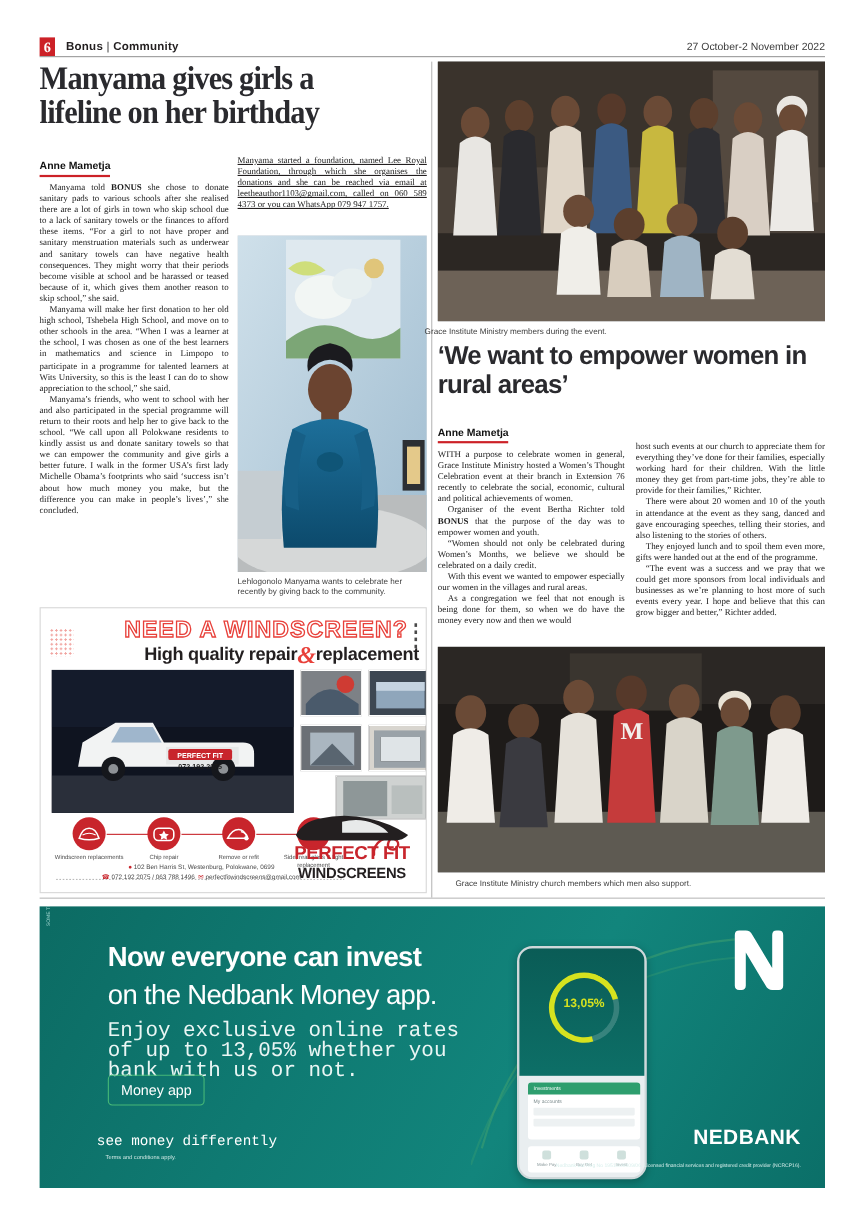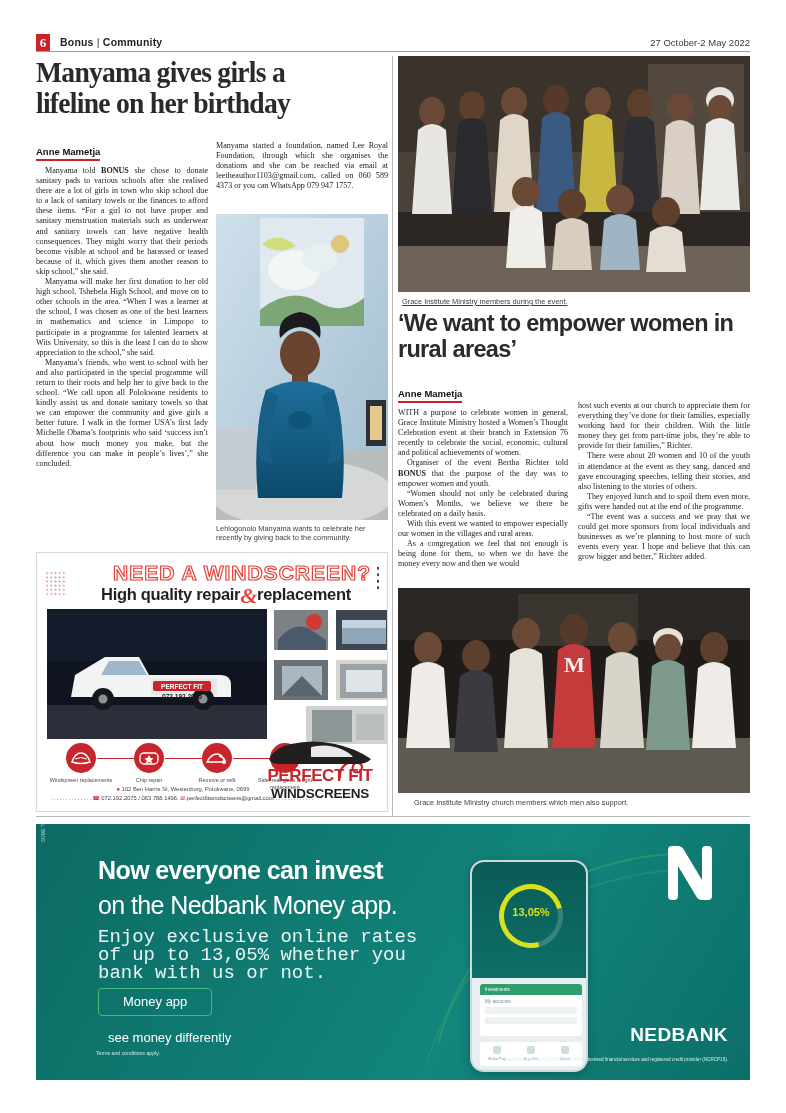--- a/index.html
+++ b/index.html
@@ -56,40 +56,40 @@
   .headline-1 {
     position:absolute; left:36px; top:56px; width:320px;
     font-family:"Liberation Serif", serif;
     font-weight:bold; font-size:30px; line-height:31px;
     letter-spacing:-0.8px; color:#2a2a2e;
     transform: scaleX(0.92); transform-origin: left top;
   }
 
   
   .a1-col1 { position:absolute; left:36px; top:141px; width:172px; }
-  .a1-col2 { position:absolute; left:216px; top:141px; width:172px; }
+  .a1-col2 { position:absolute; left:216px; top:141px; width:172px;text-decoration:underline; }
 
   
   .portrait {
     position:absolute; left:216px; top:214px; width:172px; height:306px;
     overflow:hidden; background:#cfd8de;
   }
   .portrait-cap { position:absolute; left:216px; top:524px; width:172px; }
 
   
   .vrule-main {
     position:absolute; left:392px; top:56px; width:1px; height:760px; background:#b9b9b9;
   }
 
   
   .photo-group1 {
     position:absolute; left:398px; top:56px; width:352px; height:236px;
     overflow:hidden; background:#2a2522;
   }
-  .cap-group1 { position:absolute; left:402px; top:297px; width:352px;text-decoration:underline; }
+  .cap-group1 { position:absolute; left:386px; top:297px; width:352px; }
 
   
   .headline-2 {
     position:absolute; left:398px; top:310px; width:352px;
     font-family:"Liberation Sans", sans-serif;
     font-weight:bold; font-size:23.5px; line-height:26px;
     letter-spacing:-0.7px; color:#2a2a2e;
   }
 
   .a2-col1 { position:absolute; left:398px; top:383px; width:170px; }
@@ -114,21 +114,21 @@
     position:absolute; left:60px; top:8px; width:290px;
     font-family:"Liberation Sans", sans-serif;
     font-weight:bold; font-size:21px; letter-spacing:1px;
     color:#ffffff;
     -webkit-text-stroke:1.2px #e8403a;
     text-align:center;
   }
   .ws-sub {
     position:absolute; left:34px; top:30px; width:310px;
     font-family:"Liberation Sans", sans-serif;
-    font-weight:bold; font-size:16.5px; color:#231f20; text-align:center;
+    font-weight:bold; font-size:16.5px; color:#231f20; text-align:right;
     letter-spacing:-0.3px;
   }
   .ws-amp {
     color:#e8403a; font-family:"Liberation Serif", serif; font-style:italic;
     font-size:22px; font-weight:bold; vertical-align:-3px;
   }
   .ws-dots-left {
     position:absolute; left:8px; top:18px; width:22px; height:26px;
     background-image: radial-gradient(#f0a19d 34%, transparent 36%);
     background-size:4.2px 4.2px;
@@ -206,28 +206,28 @@
     position:absolute; left:62px; top:67px;
     font-family:"Liberation Sans", sans-serif; font-weight:normal;
     font-size:25px; color:#ffffff; letter-spacing:-0.6px;
   }
   .ned-sub {
     position:absolute; left:62px; top:104px; width:330px;
     font-family:Liberation Mono, monospace; font-size:19px;
     line-height:18px; color:#eaf6f4;
   }
   .ned-btn {
-    position:absolute; left:62px; top:164px;
+    position:absolute; left:62px; top:153px;
     border:1.6px solid #46b877; border-radius:4px;
-    padding:5px 24px 6px;
+    padding:5px 11px 6px;
     font-family:"Liberation Sans", sans-serif; font-size:13px; color:#ffffff;
   }
   .ned-tag {
-    position:absolute; left:72px; top:206px;
-    font-family:Liberation Sans, sans-serif; font-size:13px; color:#ffffff;
+    position:absolute; left:52px; top:206px;
+    font-family:Liberation Mono, monospace; font-size:13px; color:#ffffff;
   }
   .ned-terms {
     position:absolute; left:60px; top:226px;
     font-family:"Liberation Sans", sans-serif; font-size:5.2px; color:#cfe8e4;
   }
   .ned-logo-word {
     position:absolute; right:22px; bottom:34px;
     font-family:"Liberation Sans", sans-serif; font-weight:bold;
     font-size:19px; color:#ffffff; letter-spacing:0.4px;
   }
@@ -293,21 +293,21 @@
 
 <div class="page">
 
   <div class="masthead">
     <div class="page-num">6</div>
     <div class="section-label">
       <b>Bonus</b>
       <span>|</span>
       <b>Community</b>
     </div>
-    <div class="issue-date">27 October-2 May 2022</div>
+    <div class="issue-date">27 October-2 November 2022</div>
   </div>
   <div class="masthead-rule"></div>
 
   <div class="headline-1">Manyama gives girls a lifeline on her birthday</div>
 
   <div class="a1-col1">
     <div class="byline">Anne Mametja</div>
     <div class="bodytext">
         <p>Manyama told <b>BONUS</b> she chose to donate sanitary pads to various schools after she realised there are a lot of girls in town who skip school due to a lack of sanitary towels or the finances to afford these items. “For a girl to not have proper and sanitary menstruation materials such as underwear and sanitary towels can have negative health consequences. They might worry that their periods become visible at school and be harassed or teased because of it, which gives them another reason to skip school,” she said.</p>
         <p>Manyama will make her first donation to her old high school, Tshebela High School, and move on to other schools in the area. “When I was a learner at the school, I was chosen as one of the best learners in mathematics and science in Limpopo to participate in a programme for talented learners at Wits University, so this is the least I can do to show appreciation to the school,” she said.</p>
@@ -425,21 +425,21 @@
   </div>
   <div class="cap-group1 caption">Grace Institute Ministry members during the event.</div>
 
   <div class="headline-2">‘We want to empower women in rural areas’</div>
 
   <div class="a2-col1">
     <div class="byline">Anne Mametja</div>
     <div class="bodytext">
         <p class="first">WITH a purpose to celebrate women in general, Grace Institute Ministry hosted a Women’s Thought Celebration event at their branch in Extension 76 recently to celebrate the social, economic, cultural and political achievements of women.</p>
         <p>Organiser of the event Bertha Richter told <b>BONUS</b> that the purpose of the day was to empower women and youth.</p>
-        <p>“Women should not only be celebrated during Women’s Months, we believe we there be celebrated on a daily basis.</p>
+        <p>“Women should not only be celebrated during Women’s Months, we believe we should be celebrated on a daily credit.</p>
         <p>With this event we wanted to empower especially our women in the villages and rural areas.</p>
         <p>As a congregation we feel that not enough is being done for them, so when we do have the money every now and then we would</p>
       </div>
   </div>
   <div class="a2-col2">
     <div class="bodytext">
         <p class="first">host such events at our church to appreciate them for everything they’ve done for their families, especially working hard for their children. With the little money they get from part-time jobs, they’re able to provide for their families,” Richter.</p>
         <p>There were about 20 women and 10 of the youth in attendance at the event as they sang, danced and gave encouraging speeches, telling their stories, and also listening to the stories of others.</p>
         <p>They enjoyed lunch and to spoil them even more, gifts were handed out at the end of the programme.</p>
         <p>“The event was a success and we pray that we could get more sponsors from local individuals and businesses as we’re planning to host more of such events every year. I hope and believe that this can grow bigger and better,” Richter added.</p>

